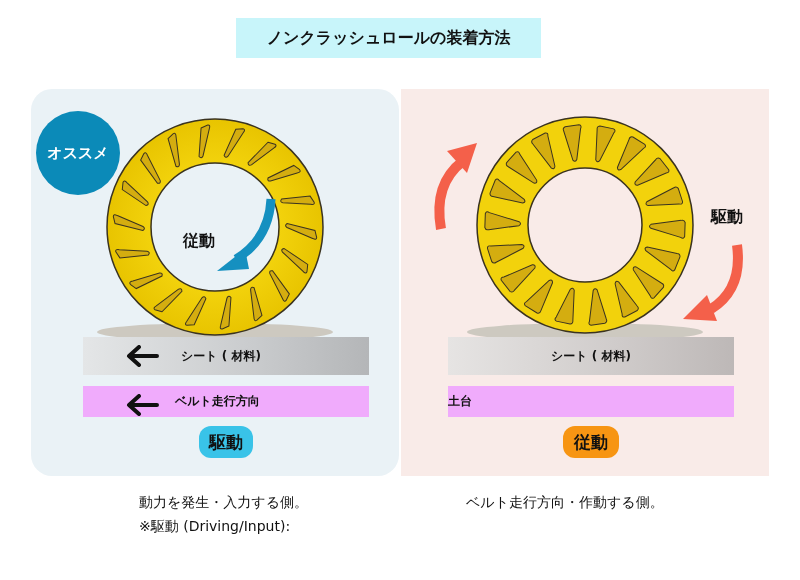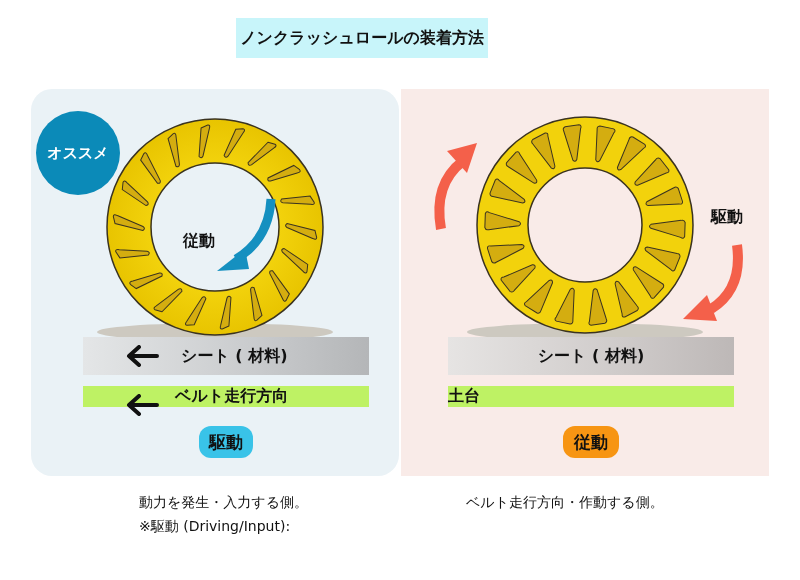--- a/index.html
+++ b/index.html
@@ -1,40 +1,40 @@
 <!DOCTYPE html>
 <html><head>
 <meta charset="utf-8">
 <style>
   html, body { margin: 0; padding: 0; }
   body {
     width: 800px; height: 580px; background: #ffffff; position: relative; overflow: hidden;
     font-family: "DejaVu Sans", "Liberation Sans", sans-serif;
   }
   .title-box {
-    position: absolute; left: 236px; top: 18px; width: 252px; height: 40px;
+    position: absolute; left: 236px; top: 18px; width: 305px; height: 40px;
     background: #c8f5fa; display: flex; align-items: center; justify-content: center;
     font-weight: bold; font-size: 16px; color: #111;
   }
   .panel { position: absolute; top: 89px; height: 387px; width: 368px; }
   .panel.left { left: 31px; background: #eaf2f6; border-radius: 21px; }
   .panel.right { left: 401px; background: #f9ebe8; }
   .panel svg.roll { position: absolute; left: 0; top: 0; }
   .badge-rec {
     position: absolute; left: 5px; top: 22px; width: 84px; height: 84px; border-radius: 50%;
     background: #0b8ab8; color: #fff; font-weight: bold; font-size: 15px;
     display: flex; align-items: center; justify-content: center;
   }
   .bar {
-    position: absolute; height: 38px; display: flex; align-items: center; font-size: 16px;
+    position: absolute; height: 38px; display: flex; align-items: center; font-size: 12px;
     font-weight: bold; color: #111;
   }
   .bar.sheet { background: linear-gradient(90deg, #e4e6e7, #c9cbcd 60%, #b4b6b8); }
   .bar.sheet.r { background: linear-gradient(90deg, #e6e4e3, #cfcbca 60%, #bdb8b7); }
-  .bar.belt { background: #bef264; top: 297px; height: 21px; }
+  .bar.belt { background: #f0abfc; top: 297px; height: 31px; }
   .bar .arrow { position: absolute; left: 42px; top: 8px; }
   .bar .lbl { position: absolute; }
   .role-badge {
     position: absolute; top: 337px; height: 32px; padding: 0 8px; border-radius: 12px;
     display: flex; align-items: center; justify-content: center; font-weight: bold; font-size: 17px; color: #111;
   }
   .role-badge.drive { background: #39c3e8; left: 168px; width: 38px; }
   .role-badge.driven { background: #f79513; left: 162px; width: 40px; }
   .inner-label { position: absolute; font-weight: bold; font-size: 16px; color: #111; }
   .note { position: absolute; font-size: 14px; color: #111; line-height: 24px; }

